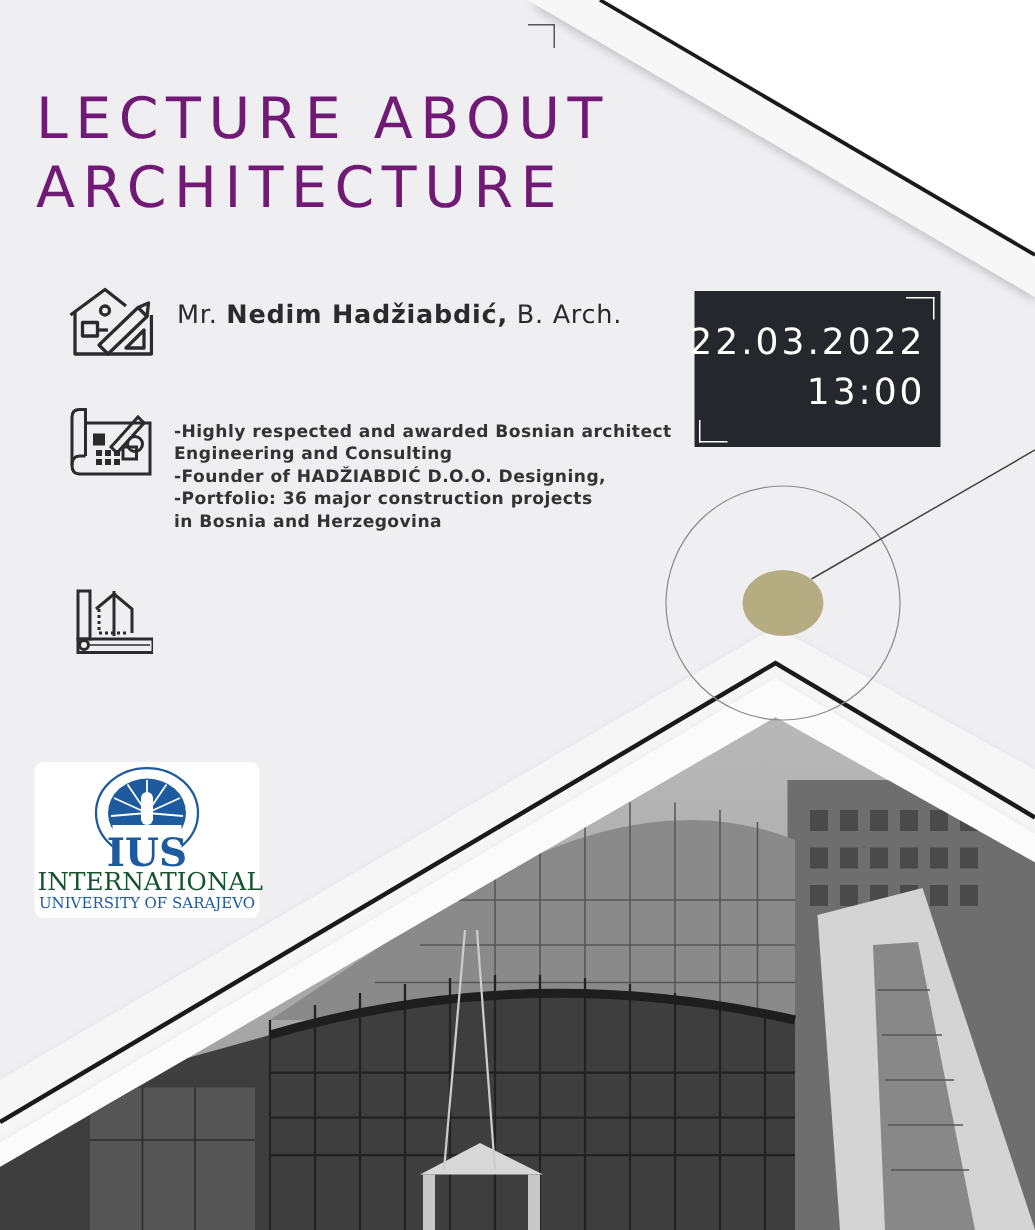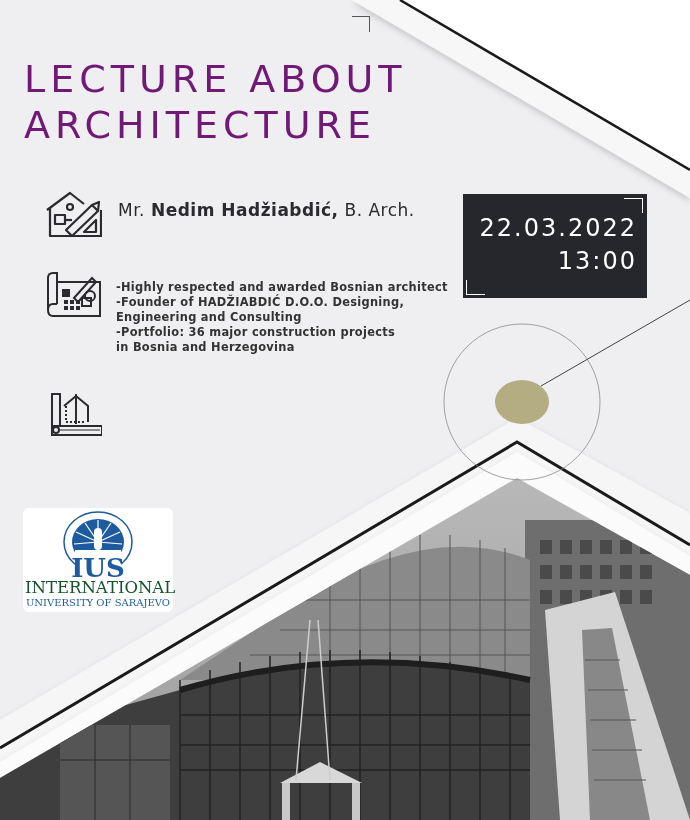--- a/index.html
+++ b/index.html
@@ -11,21 +11,21 @@
   .row { position:absolute; left:44px; display:flex; align-items:flex-start; }
   .icon { width:58px; height:52px; flex:0 0 58px; }
   .speaker { top:190px; }
   .speaker .txt { margin-left:16px; margin-top:10px; font-size:17px; letter-spacing:0.5px; color:#2b2b2f; white-space:nowrap; }
   .speaker b { font-weight:bold; }
   .bio { top:272px;justify-content:space-between; }
   .bio .txt { margin-left:14px; margin-top:8px; font-size:11.4px; font-weight:bold; line-height:15px; letter-spacing:0.3px; color:#333; }
   .bio .txt div { white-space:nowrap; }
   .venue { top:392px; }
   .venue .txt { margin-left:14px; margin-top:16px; font-size:13px; font-weight:bold; letter-spacing:0.4px; color:#2e2e32; white-space:nowrap; }
-  .datebox { position:absolute; left:463px; top:194px; width:184px; height:104px; background:#26262d; color:#fff; }
+  .datebox { position:absolute; left:463px; top:194px; width:148px; height:104px; background:#26262d; color:#fff;padding-left:16px; }
   .datebox .d { position:absolute; right:10px; top:20px; font-size:24px; letter-spacing:2px; white-space:nowrap; }
   .datebox .t { position:absolute; right:10px; top:53px; font-size:24px; letter-spacing:2px; white-space:nowrap; }
   .corner-tr { position:absolute; right:4px; top:4px; width:18px; height:14px; border-top:1px solid #fff; border-right:1px solid #fff; }
   .corner-bl { position:absolute; left:3px; bottom:3px; width:18px; height:14px; border-bottom:1px solid #fff; border-left:1px solid #fff; }
   .logo { position:absolute; left:23px; top:508px; width:150px; height:104px; background:#fff; border-radius:6px; }
   .logo .seal { position:absolute; left:32px; top:2px; width:86px; height:70px; }
   .logo .l1 { position:absolute; left:2px; top:70px; width:146px; text-align:center; font-family:"DejaVu Serif","Liberation Serif",serif; font-size:16.5px; color:#14532d; letter-spacing:0px; white-space:nowrap; }
   .logo .l2 { position:absolute; left:2px; top:89px; width:146px; text-align:center; font-family:"DejaVu Serif","Liberation Serif",serif; font-size:10px; color:#1d5a9e; white-space:nowrap; }
   .bracket { position:absolute; left:352px; top:16px; width:17px; height:15px; border-top:1px solid #555; border-right:1px solid #555; }
 </style>
@@ -188,22 +188,22 @@
             <rect x="26" y="34" width="4" height="4"></rect>
             <rect x="32" y="34" width="4" height="4"></rect>
           </g>
         <path d="M30,26 L48,6 L52,10 L34,30 Z"></path>
         <rect x="38" y="26" width="9" height="8"></rect>
         <circle cx="46" cy="24" r="5"></circle>
       </svg>
     </span>
     <div class="txt">
       <div>-Highly respected and awarded Bosnian architect</div>
+      <div>Engineering and Consulting</div>
       <div>-Founder of HADŽIABDIĆ D.O.O. Designing,</div>
-      <div>Engineering and Consulting</div>
       <div>-Portfolio: 36 major construction projects</div>
       <div>in Bosnia and Herzegovina</div>
     </div>
   </div>
 
   <div class="row venue">
     <span class="icon">
       <svg width="58" height="48" viewBox="0 0 58 48" fill="none" stroke="#2b2b2f" stroke-width="2">
         <rect x="8" y="2" width="8" height="32"></rect>
         <rect x="8" y="34" width="50" height="9"></rect>

